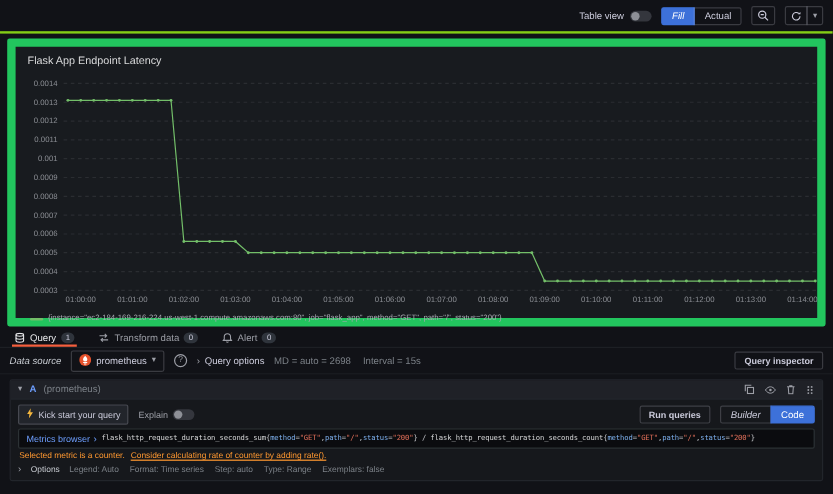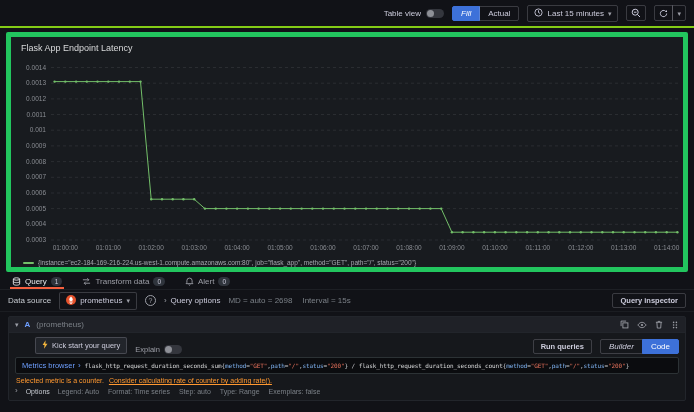--- a/index.html
+++ b/index.html
@@ -21,61 +21,61 @@
   .timepicker { display:flex; align-items:center; gap:4px; border:1px solid rgba(204,204,220,0.22);
     border-radius:2px; padding:2px 6px; font-size:8px; background:transparent; color:#ccccdc; cursor:pointer; }
   .iconbtn { border:1px solid rgba(204,204,220,0.22); border-radius:2px; padding:2px 4px;
     display:flex; align-items:center; background:transparent; color:#ccccdc; cursor:pointer; height:16px; }
   .refresh-group { display:flex; }
   .refresh-group .iconbtn:first-child { border-radius:2px 0 0 2px; }
   .refresh-group .iconbtn:last-child { border-radius:0 2px 2px 0; margin-left:-1px; }
   .caret { font-size:7px; color:#9d9fa7; line-height:1; }
 
   
-  .panel { margin:4px 6px 0; height:240px; background:#181b1f; border:5px solid #22c55e;
+  .panel { margin:4px 6px 0; height:240px; background:#181b1f; border:7px solid #22c55e;
     border-radius:2px; padding:4px 6px 2px; }
   .panel-title { font-size:9px; font-weight:500; color:#d8d9da; padding:2px 0 3px 4px; }
   .legend-row { display:flex; align-items:center; gap:4px; padding-left:6px; margin-top:1px; }
   .legend-swatch { width:11px; height:2px; background:#73bf69; border-radius:1px; }
   .legend-text { font-size:6.5px; color:#a6a9b0; white-space:nowrap; }
 
   
   .tabs { display:flex; gap:16px; padding:0 10px; height:18px; align-items:flex-end;
     border-bottom:1px solid #1d1f24; }
   .tab { display:flex; align-items:center; gap:4px; font-size:8px; color:#9d9fa7;
     padding:0 2px 3px; cursor:pointer; }
   .tab.active { color:#e7e8ea; box-shadow:inset 0 -2px 0 #f55f3e; }
   .tab-icon { display:flex; align-items:center; color:currentColor; }
   .badge { background:#2f343c; border-radius:6px; font-size:6.5px; line-height:9px;
     padding:0 4px; color:#ccccdc; }
 
   
   .ds-row { display:flex; align-items:center; gap:8px; height:22px; padding:0 8px;
     font-size:8px; border-bottom:1px solid #1b1d22; }
-  .ds-label { color:#c7cbd1; }
+  .ds-label { color:#c7cbd1;font-style:italic; }
   .ds-select { display:flex; align-items:center; gap:4px; border:1px solid rgba(204,204,220,0.22);
     border-radius:2px; padding:2px 6px; background:#111217; cursor:pointer; }
   .help-circle { width:11px; height:11px; border:1px solid #9d9fa7; border-radius:50%;
     font-size:7px; display:flex; align-items:center; justify-content:center; color:#9d9fa7; cursor:pointer; }
   .qo { display:flex; align-items:center; gap:4px; color:#ccccdc; cursor:pointer; }
   .chev { color:#9d9fa7; font-size:8px; line-height:1; }
   .qo-summary { color:#7b8087; display:flex; gap:10px; }
   .ghost-btn { border:1px solid rgba(204,204,220,0.22); background:transparent; color:#ccccdc;
     font-size:7.5px; padding:2px 7px; border-radius:2px; cursor:pointer; white-space:nowrap;font-weight:bold; }
 
   
   .qcard { margin:4px 8px 0; border:1px solid #22252b; border-radius:2px; background:#16181c; }
   .qheader { display:flex; align-items:center; gap:6px; padding:3px 6px; background:#1f2127;
     border-bottom:1px solid #22252b; font-size:8px; cursor:pointer; }
   .refid { color:#6e9fff; font-weight:600; }
   .ds-hint { color:#7b8087; }
   .qh-icons { margin-left:auto; display:flex; gap:8px; align-items:center; color:#9d9fa7; }
   .qh-icon { display:flex; align-items:center; cursor:pointer; }
   .qbody { padding:4px 6px 5px; display:flex; flex-direction:column; gap:3px; }
-  .qtoolbar { display:flex; align-items:flex-end; gap:8px;margin-left:20px; }
+  .qtoolbar { display:flex; align-items:center; gap:8px; }
   .kick { border:1px solid rgba(204,204,220,0.22); background:#22252b; color:#ccccdc;
     font-size:7.5px; padding:2px 6px; border-radius:2px; display:flex; gap:4px; align-items:center; cursor:pointer; }
   .explain { display:flex; gap:4px; align-items:center; font-size:7.5px; color:#9d9fa7; }
   .code-row { display:flex; align-items:center; gap:4px; background:#0b0c0f;
     border:1px solid #2c3235; border-radius:2px; padding:3px 6px; white-space:nowrap; overflow:hidden; }
   .mb { display:flex; align-items:center; gap:3px; color:#6e9fff; font-size:7.5px; cursor:pointer; flex:none; }
   .expr { font-family:"DejaVu Sans Mono", monospace; font-size:6px; letter-spacing:-0.1px;
     white-space:nowrap; color:#d8d9da; }
   .tok-metric { color:#d8d9da; }
   .tok-label { color:#7fb2f0; }
@@ -92,28 +92,20 @@
 
 <div class="topbar">
   <div class="tv">
     <span>Table view</span>
     <span class="switch"></span>
   </div>
   <div class="seg">
     <button class="seg-btn active">Fill</button>
     <button class="seg-btn">Actual</button>
   </div>
-  <button class="timepicker">
-    <span><svg width="9" height="9" viewBox="0 0 10 10">
-          <circle cx="5" cy="5" r="4" fill="none" stroke="#ccccdc"></circle>
-          <path d="M5 2.6V5l1.7 1" fill="none" stroke="#ccccdc"></path>
-        </svg></span>
-    <span>Last 15 minutes</span>
-    <span class="caret">▾</span>
-  </button>
   <button class="iconbtn">
     <span><svg width="10" height="10" viewBox="0 0 10 10">
           <circle cx="4.2" cy="4.2" r="3" fill="none" stroke="#ccccdc"></circle>
           <path d="M6.4 6.4L9 9" stroke="#ccccdc"></path>
           <path d="M2.9 4.2h2.6" stroke="#ccccdc"></path>
         </svg></span>
   </button>
   <div class="refresh-group">
     <button class="iconbtn">
       <span><svg width="9" height="9" viewBox="0 0 10 10">

